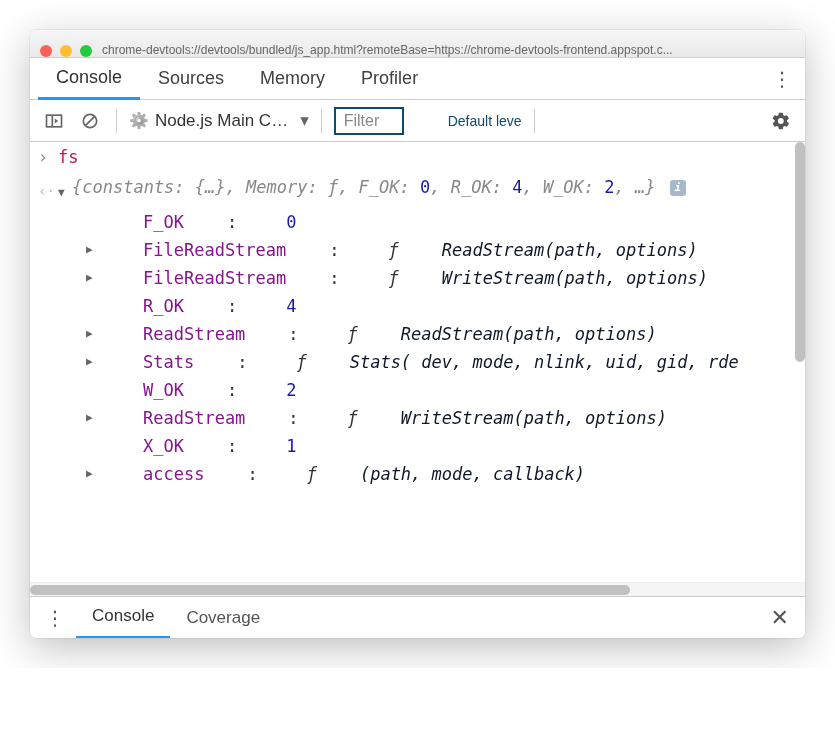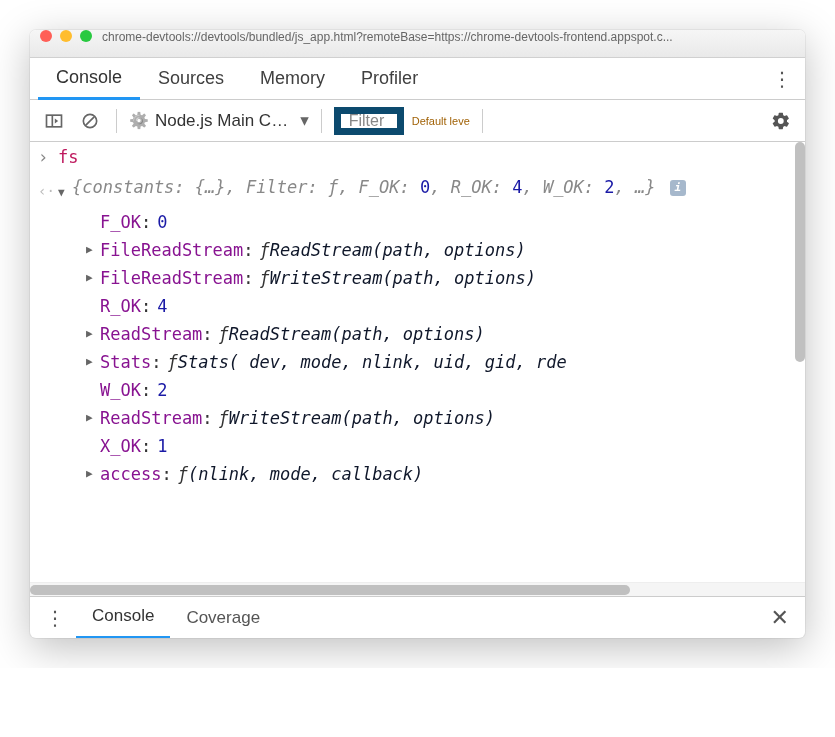--- a/index.html
+++ b/index.html
@@ -1,57 +1,57 @@
 <!DOCTYPE html>
 <html><head>
 <meta charset="utf-8">
 <style>
 * { box-sizing: border-box; margin: 0; padding: 0; }
 body { font-family: -apple-system, "Helvetica Neue", Arial, sans-serif; background: #fff; display: flex; justify-content: center; padding: 30px; }
 .window { width: 775px; background: #fff; border-radius: 6px; box-shadow: 0 10px 40px rgba(0,0,0,0.25), 0 0 0 1px rgba(0,0,0,0.05); overflow: hidden; }
-.titlebar { height: 28px; background: linear-gradient(#f6f6f6,#e9e9e9); display: flex; align-items: flex-start; padding: 0 10px; border-bottom: 1px solid #d0d0d0; }
+.titlebar { height: 28px; background: linear-gradient(#f6f6f6,#e9e9e9); display: flex; align-items: flex-end; padding: 0 10px; border-bottom: 1px solid #d0d0d0; }
 .traffic { display: flex; gap: 8px; margin-right: 10px; }
 .dot { width: 12px; height: 12px; border-radius: 50%; }
 .dot.red { background: #ff5f57; }
 .dot.yellow { background: #ffbd2e; }
 .dot.green { background: #28c940; }
 .titlebar-text { font-size: 12px; color: #666; white-space: nowrap; overflow: hidden; text-overflow: ellipsis; flex: 1; }
 
 .tabs { display: flex; align-items: center; border-bottom: 1px solid #ccc; height: 42px; padding: 0 8px; }
 .tab { padding: 0 18px; height: 42px; display: flex; align-items: center; font-size: 18px; color: #404040; cursor: pointer; }
 .tab.active { color: #333; border-bottom: 3px solid #2196f3; }
 .tabs-spacer { flex: 1; }
 .kebab { width: 30px; text-align: center; font-size: 20px; color: #555; cursor: pointer; }
 
 .toolbar { display: flex; align-items: center; height: 42px; border-bottom: 1px solid #ccc; padding: 0 10px; gap: 8px; }
 .tb-btn { width: 28px; height: 28px; display: flex; align-items: center; justify-content: center; color: #666; cursor: pointer; }
 .tb-btn svg { width: 20px; height: 20px; }
 .divider { width: 1px; height: 24px; background: #ccc; margin: 0 4px; }
 .context-select { display: flex; align-items: center; gap: 6px; font-size: 17px; color: #333; cursor: pointer; flex: 0 0 auto; }
 .gear-emoji { font-size: 16px; filter: grayscale(1); opacity: 0.9; }
 .caret-down { margin-left: 6px; color: #666; }
-.filter { border: 7px solid #0c4a6e; height: 28px; padding: 0 8px; font-size: 16px; color: #333; width: 70px; }
+.filter { border: 2px solid #0c4a6e; height: 28px; padding: 0 8px; font-size: 16px; color: #333; width: 70px; }
 .filter::placeholder { color: #888; }
-.level { font-size: 11px; color: #a16207; white-space: nowrap; overflow: hidden; }
+.level { font-size: 14px; color: #0c4a6e; white-space: nowrap; overflow: hidden; margin-left: 36px; }
 .gear-big { margin-left: auto; }
 
 .content { position: relative; height: 440px; overflow: hidden; font-family: Menlo, Consolas, monospace; font-size: 17px; line-height: 26px; color: #333; }
 .scroll-v { position: absolute; right: 0; top: 0; width: 10px; height: 220px; background: #c0c0c0; border-radius: 5px; }
 .row { display: flex; align-items: flex-start; padding: 2px 12px 2px 8px; }
 .arrow-gutter { width: 20px; flex-shrink: 0; color: #888; }
 .input-text { color: #be185d; }
 .output-row { align-items: flex-start; }
 .out-arrow { color: #bbb; font-size: 14px; padding-top: 4px; }
 .exp-caret { width: 14px; flex-shrink: 0; color: #666; font-size: 11px; padding-top: 6px; }
 .obj-summary { color: #888; font-style: italic; }
 .obj-summary .n { color: #1a1aa6; font-style: normal; }
 .info-badge { display: inline-block; width: 16px; height: 16px; background: #a6b8cc; color: #fff; border-radius: 3px; font-size: 11px; font-style: italic; font-weight: bold; text-align: center; line-height: 16px; vertical-align: middle; margin-left: 4px; }
 
 .props { padding-left: 56px; }
-.prop { display: flex; align-items: flex-end; padding: 1px 0; }
+.prop { display: flex; align-items: flex-end; padding: 1px 0; gap: 43px; }
 .prop .tri { width: 14px; color: #666; font-size: 11px; }
 .prop .key { color: #881391; }
 .prop .colon { color: #333; margin-right: 6px; }
 .prop .num { color: #1a1aa6; }
 .prop .fn-f { color: #333; font-style: italic; }
 .prop .fn-sig { color: #0f172a; font-style: italic; }
 
 .hscroll { height: 14px; background: #f5f5f5; border-top: 1px solid #eee; position: relative; }
 .hscroll-thumb { position: absolute; left: 0; top: 2px; height: 10px; width: 600px; background: #c0c0c0; border-radius: 5px; }
 
@@ -121,21 +121,21 @@
 
     <div class="row">
       <div class="arrow-gutter">›</div>
       <div class="input-text">fs</div>
     </div>
 
     <div class="row output-row">
       <div class="arrow-gutter out-arrow">‹·</div>
       <div class="exp-caret">▼</div>
       <div class="obj-summary">
-        <span>{constants: {…}</span><span>, Filter: </span><span>ƒ</span><span>, F_OK: </span><span class="n">0</span><span>, R_OK: </span><span class="n">4</span><span>, W_OK: </span><span class="n">2</span><span>, …}</span>
+        <span>{constants: {…}</span><span>, Memory: </span><span>ƒ</span><span>, F_OK: </span><span class="n">0</span><span>, R_OK: </span><span class="n">4</span><span>, W_OK: </span><span class="n">2</span><span>, …}</span>
         <span class="info-badge">i</span>
       </div>
     </div>
 
     <div class="props" id="props-container">
         <div class="prop">
           <span class="tri"></span>
           <span class="key">F_OK</span>
           <span class="colon">:</span>
           <span class="num"> 0</span>
@@ -191,21 +191,21 @@
           <span class="tri"></span>
           <span class="key">X_OK</span>
           <span class="colon">:</span>
           <span class="num"> 1</span>
         </div>
         <div class="prop">
           <span class="tri">▶</span>
           <span class="key">access</span>
           <span class="colon">:</span>
           <span class="fn-f"> ƒ </span>
-          <span class="fn-sig">(nlink, mode, callback)</span>
+          <span class="fn-sig">(path, mode, callback)</span>
         </div>
       </div>
   </div>
 
   <div class="hscroll">
     <div class="hscroll-thumb"></div>
   </div>
 
   <div class="drawer">
     <div class="kebab">⋮</div>

